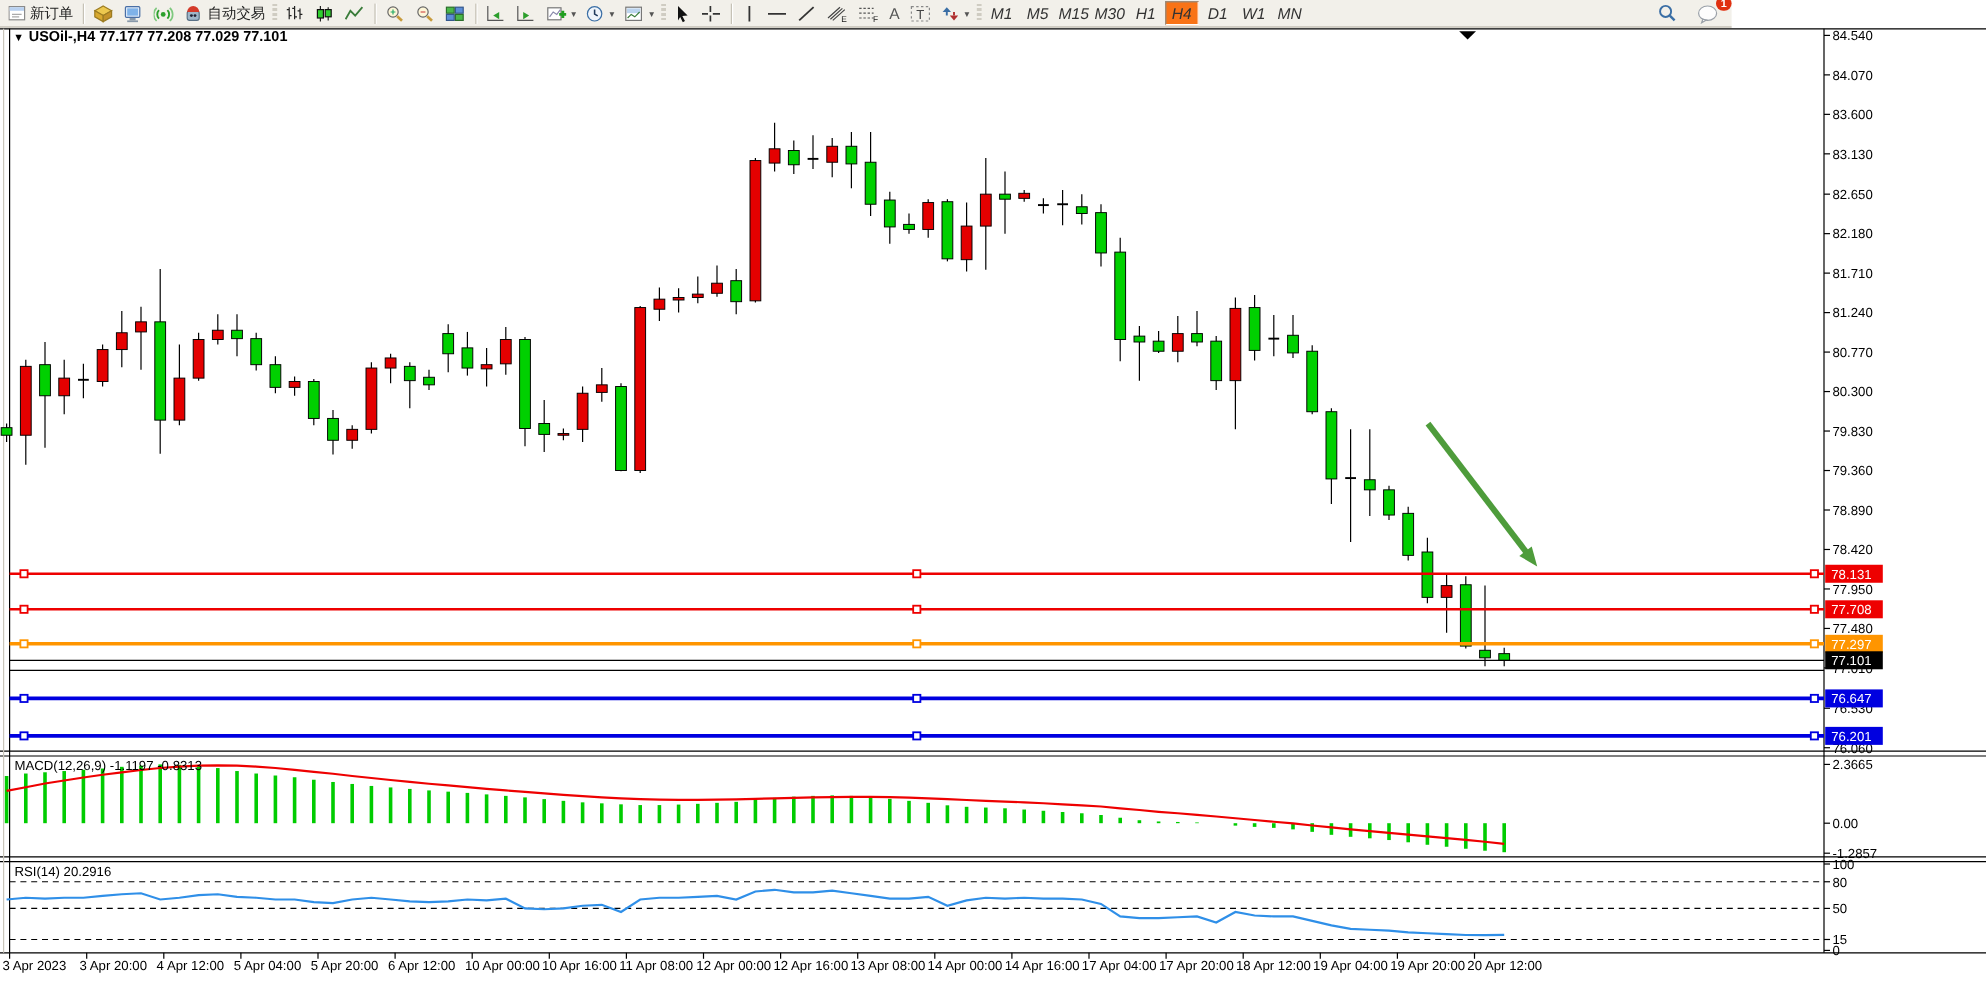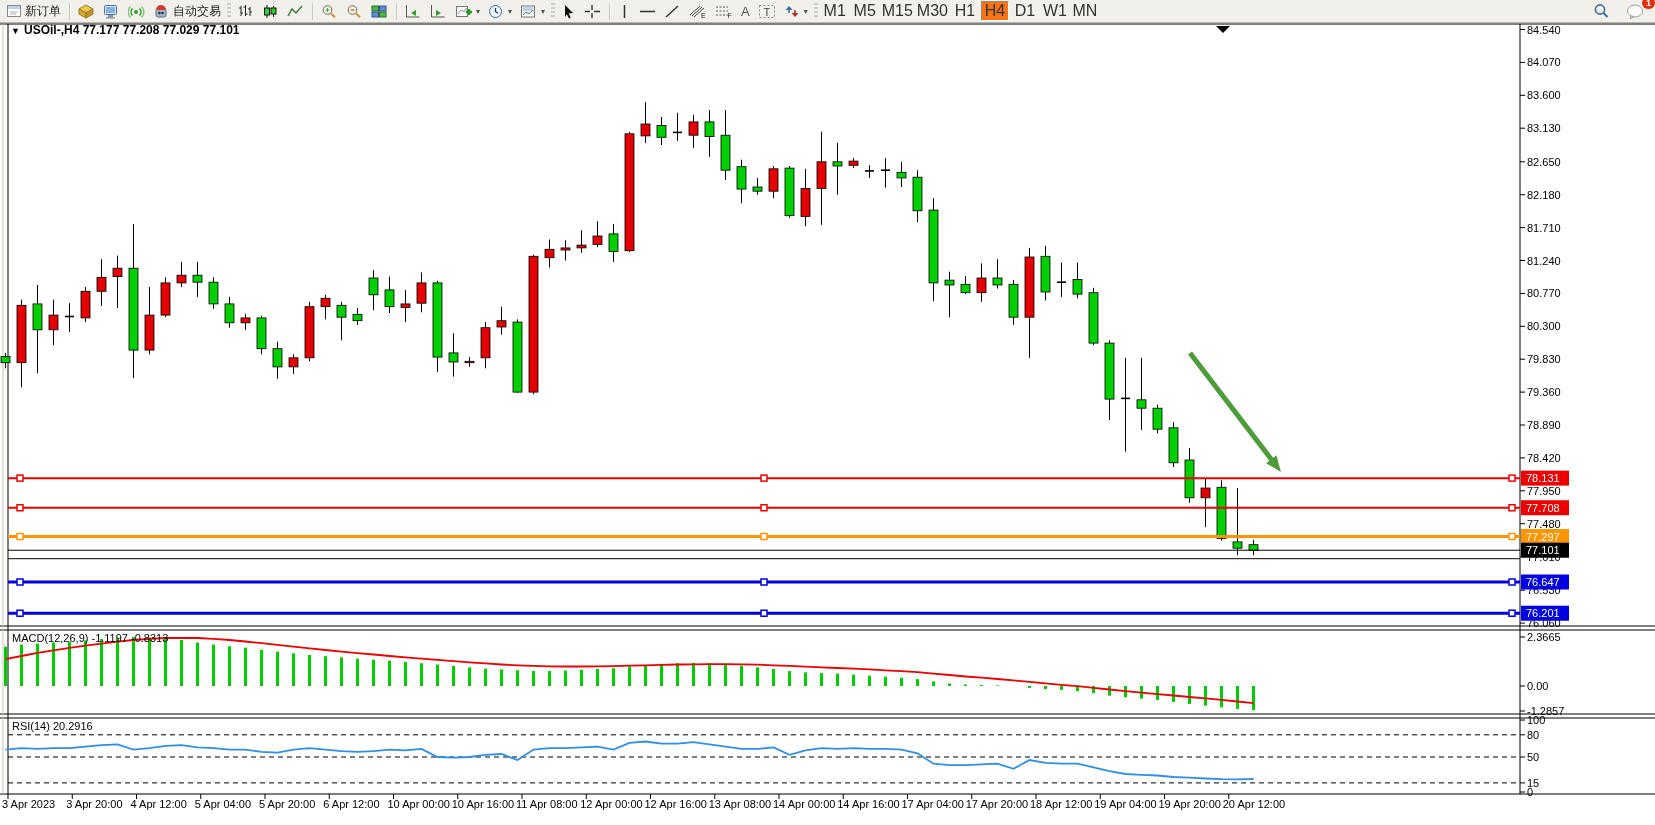--- a/index.html
+++ b/index.html
@@ -1,26 +1,26 @@
 <!DOCTYPE html>
 <html><head>
 <meta charset="utf-8">
 <style>
   html,body{margin:0;padding:0;background:#fff;font-family:"Liberation Sans",sans-serif;}
   #app{position:relative;width:1655px;height:825px;overflow:hidden;background:#fff;}
   
-  .toolbar{position:absolute;top:0;left:0;width:1655px;height:23px;background:#f2f0ea;
+  .toolbar{position:absolute;top:0;left:0;width:1443px;height:23px;background:#f2f0ea;
            border-bottom:1px solid #b9b5aa;display:flex;align-items:center;padding-left:3px;box-sizing:border-box;}
   .tb-btn{height:20px;display:flex;align-items:center;gap:3px;padding:0 4px;font-size:12px;color:#222;cursor:default;}
   .tb-btn svg{display:block;}
   .tb-sep{width:1px;height:17px;background:#c6c2b6;box-shadow:1px 0 0 #fff;margin:0 4px;}
   .tb-grip{width:4px;height:16px;margin:0 2px;background:repeating-linear-gradient(180deg,#cfccc2 0 2px,transparent 2px 4px);}
   .caret{font-size:8px;color:#555;margin-left:1px;}
   .tf{min-width:26px;height:18px;display:flex;align-items:center;justify-content:center;
-      font-size:16px;color:#333;border:1px solid transparent;margin:2px 1px;}
+      font-size:13px;color:#333;border:1px solid transparent;margin:2px 1px;font-style:italic;}
   .tf.active{background:#f97316;border-color:#8e8a80 #ffffff #ffffff #8e8a80;}
   .tb-right{position:absolute;right:6px;top:1px;display:flex;align-items:center;gap:8px;}
   .badge{position:absolute;top:-4px;right:-6px;background:#e03010;color:#fff;border-radius:8px;
          font-size:9px;font-weight:bold;padding:1px 4px;line-height:10px;}
   .chat-wrap{position:relative;}
   
   #cv{position:absolute;left:0;top:0;}
   text{font-family:"Liberation Sans",sans-serif;}
 </style>
 </head>

